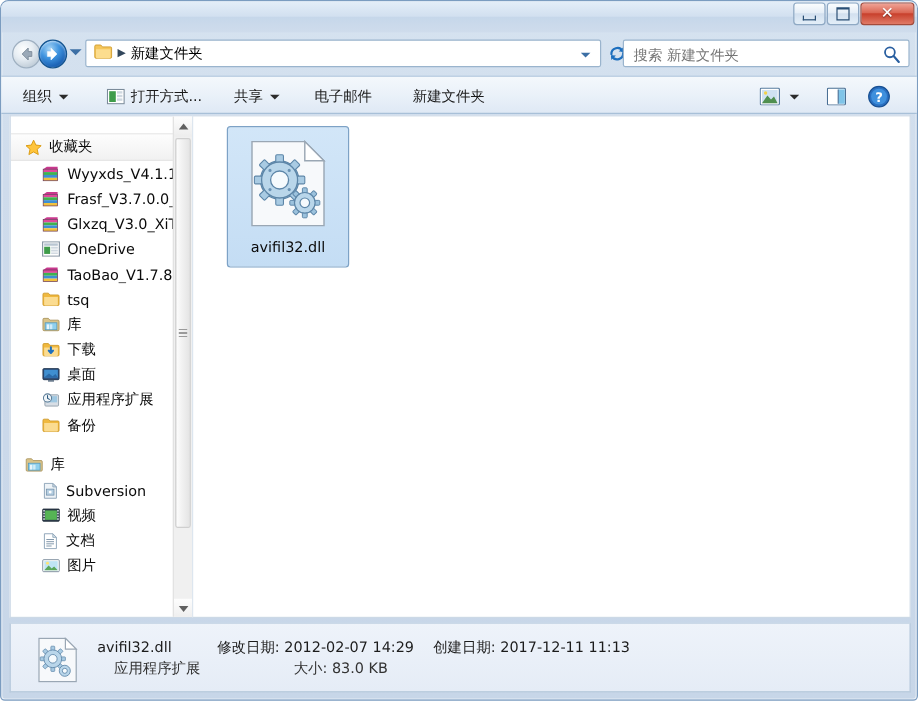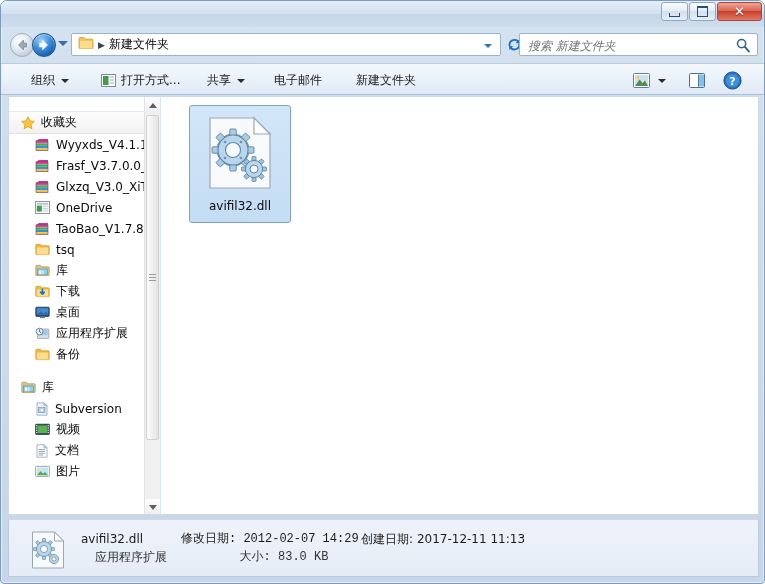--- a/index.html
+++ b/index.html
@@ -170,21 +170,20 @@
     border-radius: 2px;
   }
   .searchbox input {
     position: absolute;
     left: 6px; top: 2px;
     width: 200px; height: 17px;
     border: none; outline: none;
     background: transparent;
     font-family: "DejaVu Sans", "Liberation Sans", sans-serif;
     font-size: 12px;
-    font-style: italic;
     color: #4d7c0f;
   }
   .search-icon {
     position: absolute;
     right: 6px; top: 3px;
   }
 
   
   .toolbar {
     position: absolute;
@@ -199,21 +198,20 @@
     position: absolute;
     top: 6px;
     height: 20px;
     display: flex;
     align-items: center;
     padding: 0 6px;
     font-size: 12px;
     color: #1a1a1a;
     white-space: nowrap;
     border-radius: 2px;
-    margin-left: 12px;
   }
   .tb-caret {
     width: 0; height: 0;
     border-left: 4px solid transparent;
     border-right: 4px solid transparent;
     border-top: 4px solid #2b2b2b;
     margin-left: 6px;
     margin-top: 2px;
   }
   .tb-icon { margin-right: 5px; display: flex; }
@@ -381,21 +379,20 @@
   }
   .st-col1 {
     position: absolute;
     left: 72px; top: 10px;
     width: 100px;
   }
   .st-col2 {
     position: absolute;
     left: 172px; top: 10px;
     width: 180px;
-    font-family: Liberation Mono, monospace;
   }
   .st-col3 {
     position: absolute;
     left: 352px; top: 10px;
   }
   .st-line {
     font-size: 12px;
     color: #1c1c1c;
     line-height: 18px;
     white-space: nowrap;

